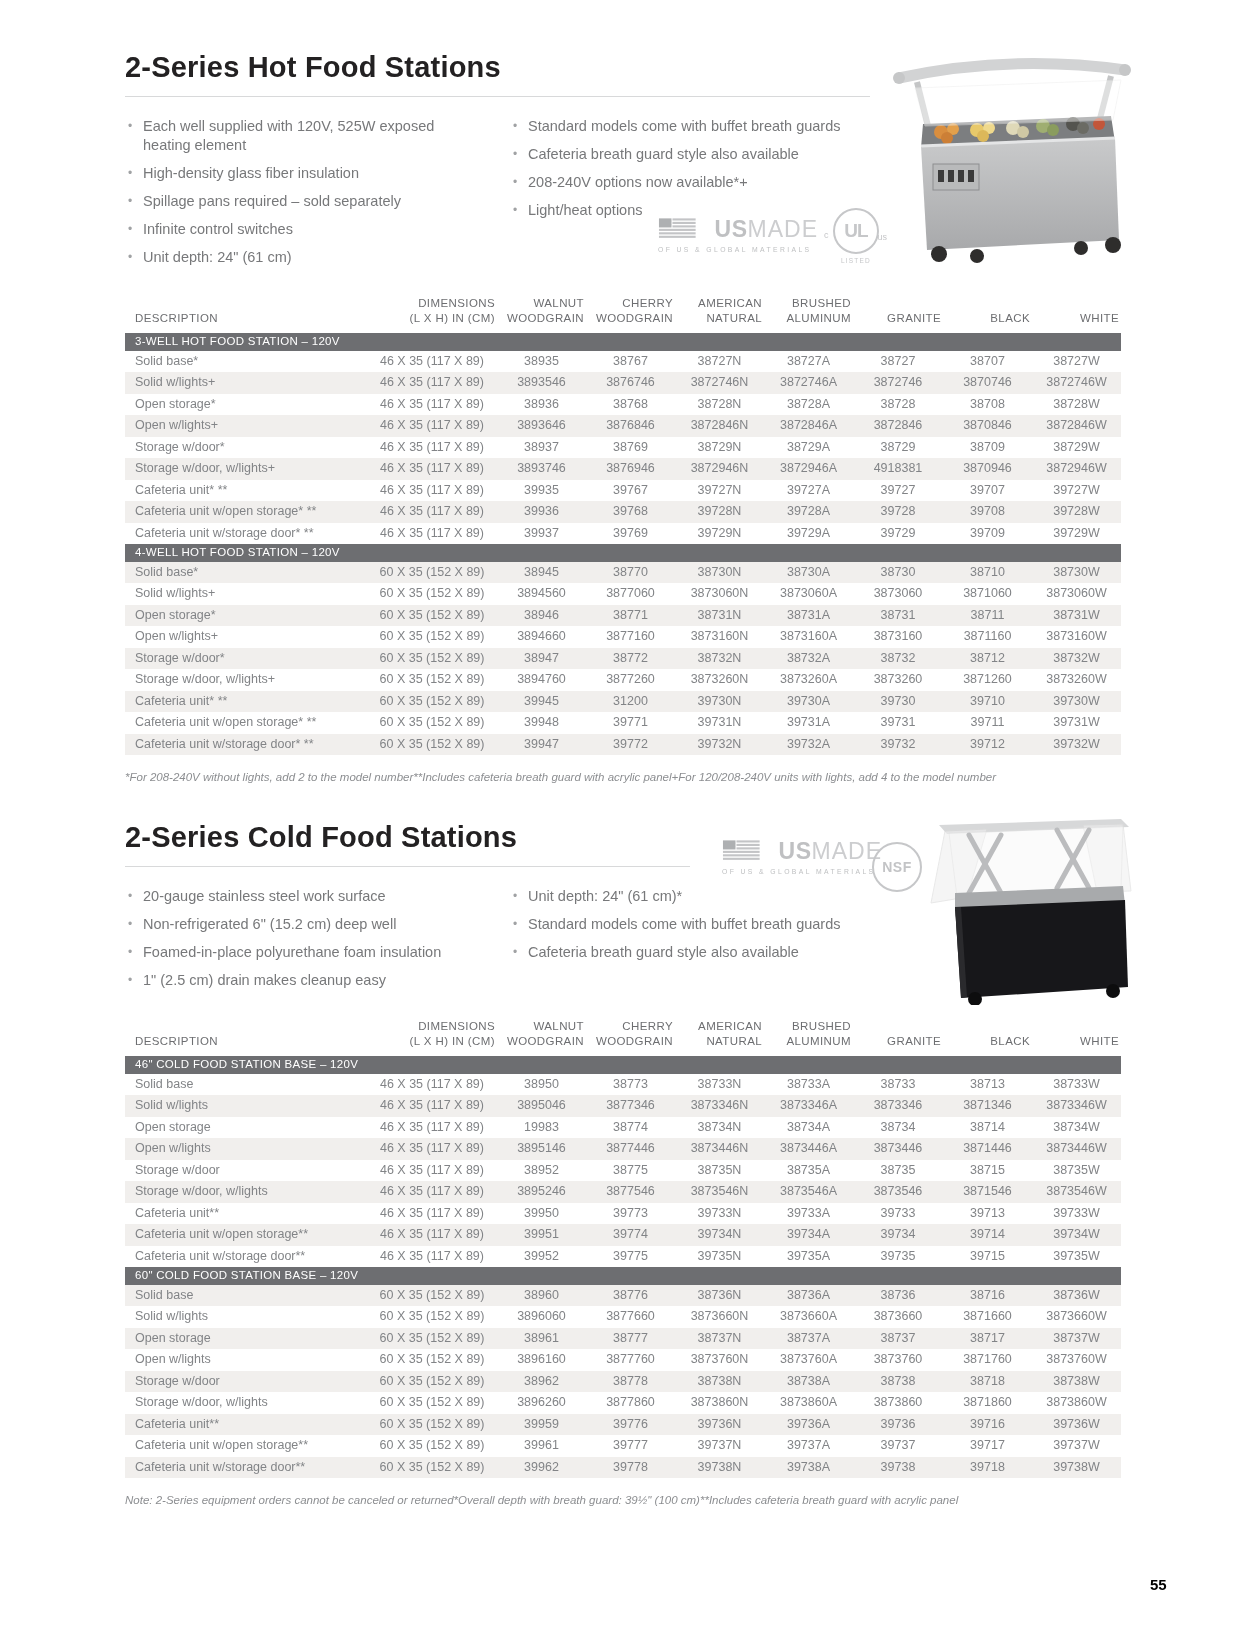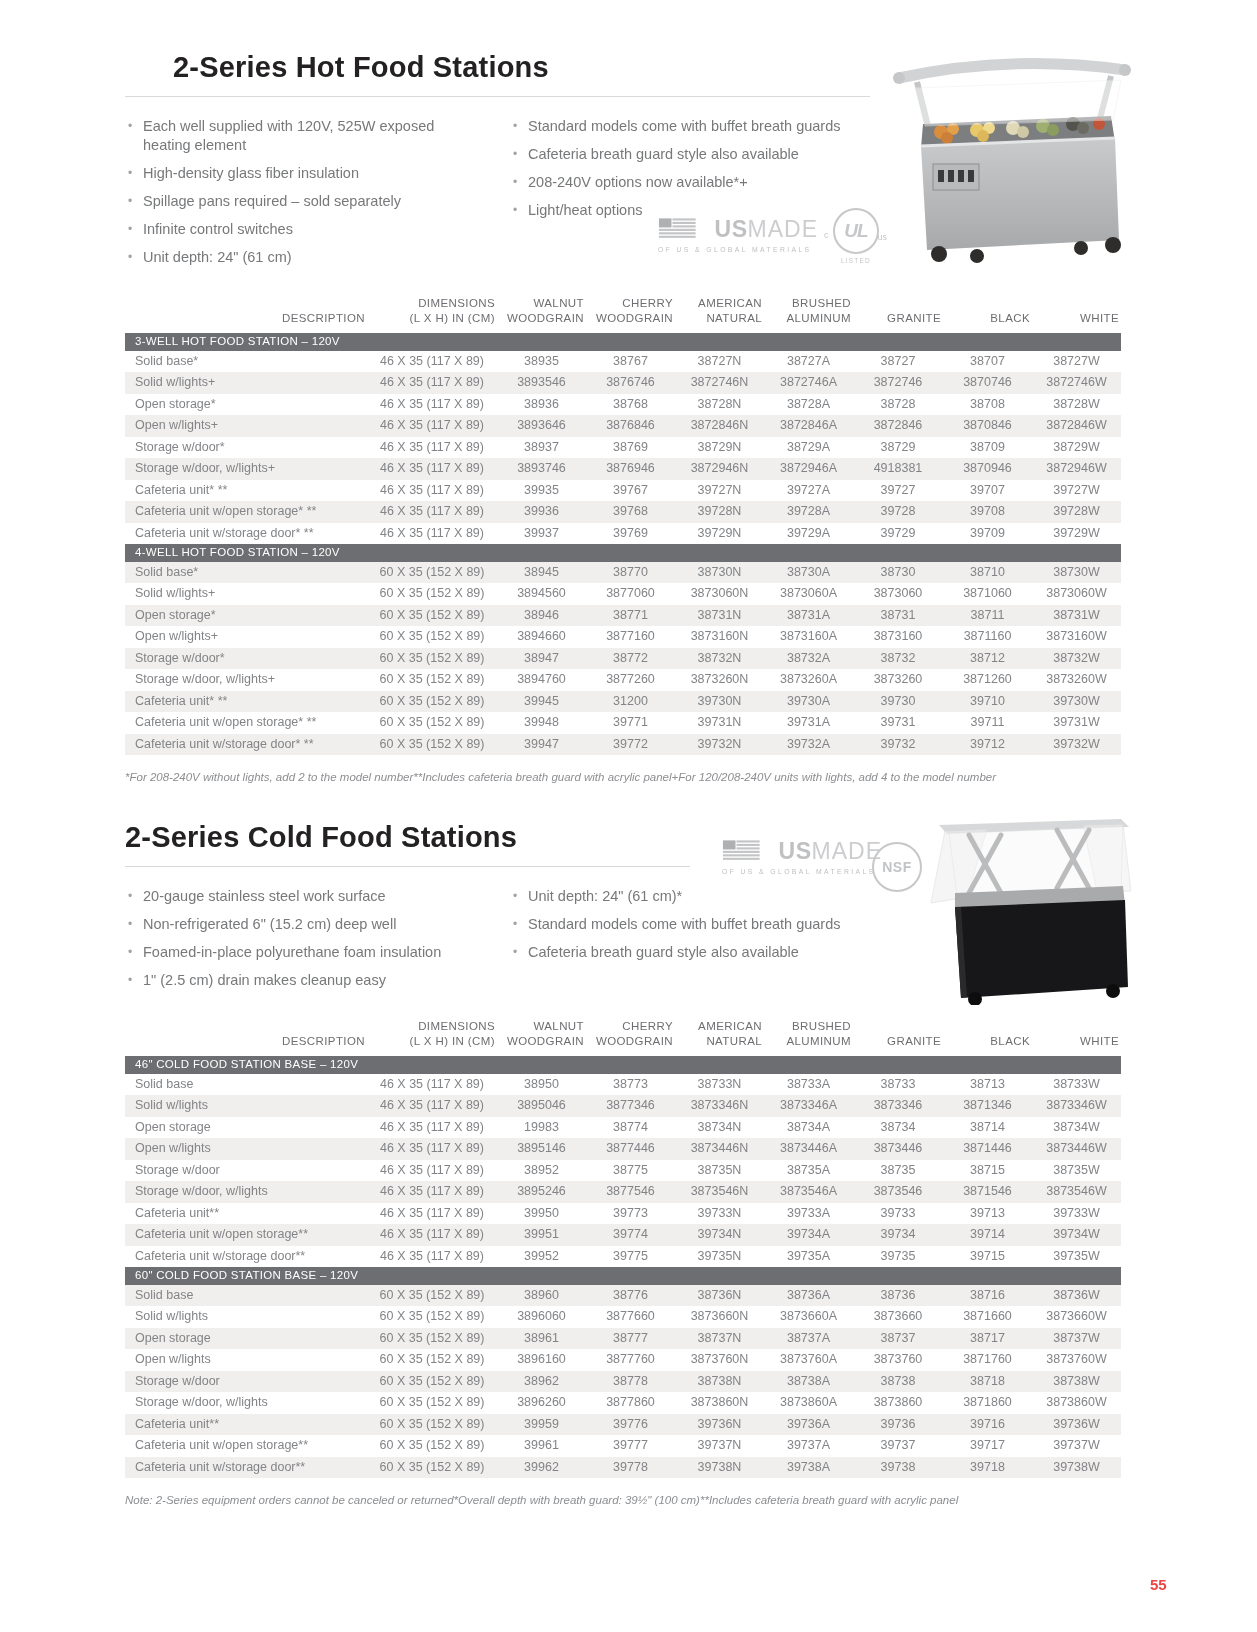--- a/index.html
+++ b/index.html
@@ -12,48 +12,48 @@
 
   .bullets{display:flex;margin-top:20px;font-size:14.5px;color:#77787a;}
   .bullets ul{list-style:none;margin:0;padding:0;}
   .bullets ul.bl-left{width:330px;margin-right:55px;}
   .bullets ul.bl-right{width:430px;}
   .bullets li{position:relative;padding-left:18px;margin-bottom:9px;line-height:19px;}
   .bullets li::before{content:"\2022";position:absolute;left:3px;top:0;color:#a0a2a4;font-size:12px;}
 
   table.spec{width:996px;border-collapse:collapse;table-layout:fixed;margin-top:20px;}
   table.spec th{font-size:11.5px;font-weight:400;color:#6d6e71;letter-spacing:.4px;text-align:right;vertical-align:bottom;padding:0 2px 7px 2px;white-space:pre-line;line-height:15px;}
-  table.spec th.desc{text-align:right;padding-left:10px;}
+  table.spec th.desc{text-align:left;padding-left:10px;}
   table.spec td{font-size:12.5px;color:#828487;text-align:center;padding:3px 2px;line-height:15.5px;overflow:hidden;}
   table.spec td.desc{text-align:left;padding-left:10px;}
   table.spec tr.band td{background:#6d6e71;color:#ffffff;font-weight:400;font-size:11.5px;letter-spacing:.3px;text-align:left;padding:2px 0 2px 10px;line-height:13.5px;}
   table.spec tr.alt td{background:#f1efed;}
 
   ul.footnotes{display:flex;list-style:none;margin:15px 0 0 0;padding:0;width:980px;font-size:11.5px;font-style:italic;color:#8c8e91;}
   ul.footnotes li{line-height:14px;}
 
   .cold-block h1.sec-title{margin-top:36px;}
-  .hot-block h1.sec-title{margin-top:50px;margin-left:48px;}
+  .hot-block h1.sec-title{margin-top:50px;}
 
   
   .usmade{position:absolute;width:160px;color:#c4c5c7;}
   .usmade-top{display:flex;align-items:center;gap:18px;}
   .usmade-us{font-size:23px;font-weight:800;letter-spacing:.5px;color:#bfc0c2;line-height:24px;}
   .usmade-made{font-size:23px;font-weight:300;letter-spacing:1px;color:#cccdcf;line-height:24px;}
   .usmade-sub{font-size:6.8px;letter-spacing:2.4px;color:#bfc0c2;margin-top:4px;white-space:nowrap;}
   .ul-logo{position:absolute;width:64px;text-align:center;color:#c6c7c9;}
   .ul-circle{width:42px;height:42px;border:2px solid #c6c7c9;border-radius:50%;margin:0 auto;display:flex;align-items:center;justify-content:center;}
-  .ul-mark{font-size:19px;font-weight:800;font-style:italic;letter-spacing:-1px;}
+  .ul-mark{font-size:19px;font-weight:800;letter-spacing:-1px;}
   .ul-c{position:absolute;left:0;top:22px;font-size:9px;}
   .ul-us{position:absolute;right:1px;top:24px;font-size:9px;}
   .ul-listed{font-size:6.5px;letter-spacing:1.2px;margin-top:3px;}
   .nsf-logo{position:absolute;width:46px;height:46px;border:2.5px solid #c6c7c9;border-radius:50%;display:flex;align-items:center;justify-content:center;color:#c3c4c6;font-size:14px;font-weight:800;letter-spacing:.5px;}
 
   .station-img{position:absolute;}
-  .page-number{position:absolute;left:1150px;top:1576px;font-size:15px;font-weight:700;color:#ef4444;}
+  .page-number{position:absolute;left:1150px;top:1576px;font-size:15px;font-weight:700;color:#000000;}
 </style>
 </head>
 <body>
 
 <div class="page">
 
   <div class="content">
 
     <section class="hot-block">
       <h1 class="sec-title">2-Series  Hot Food Stations</h1>

